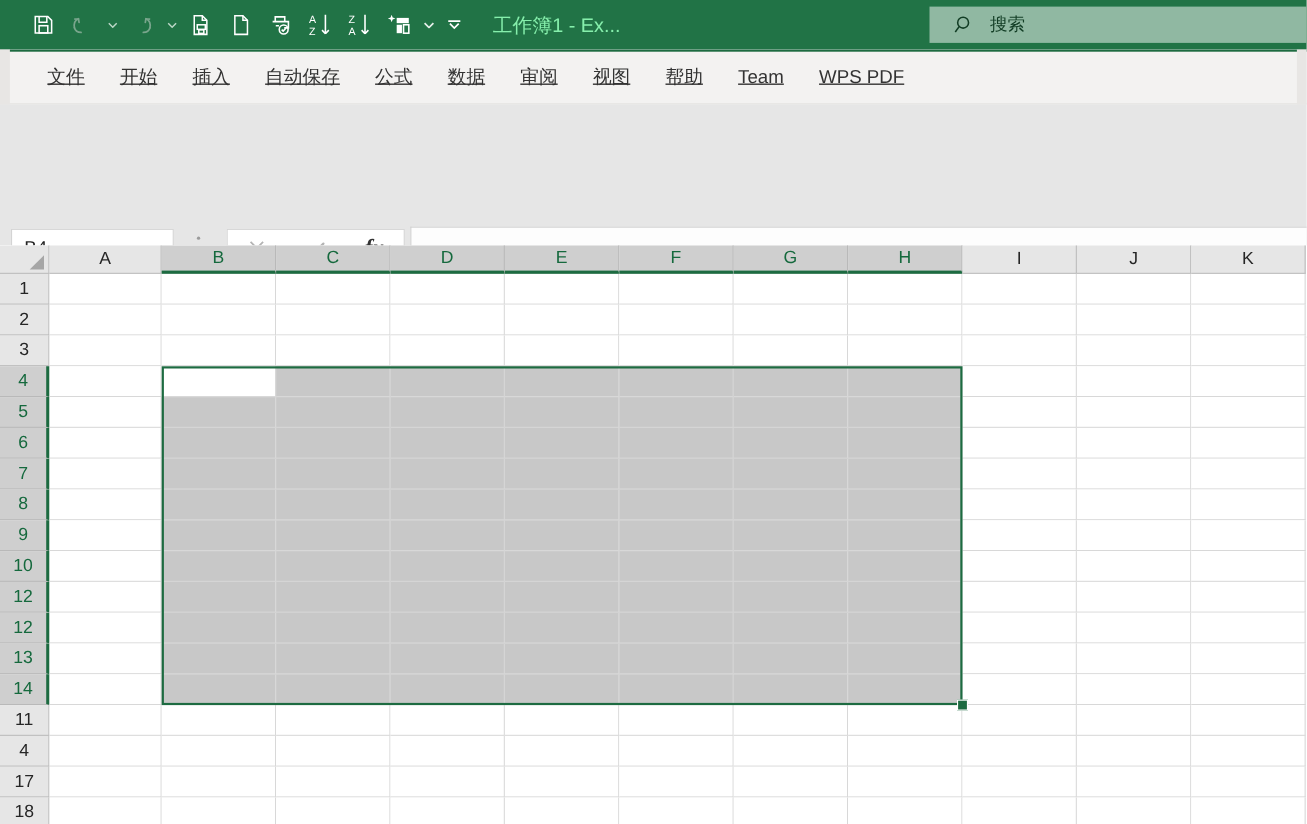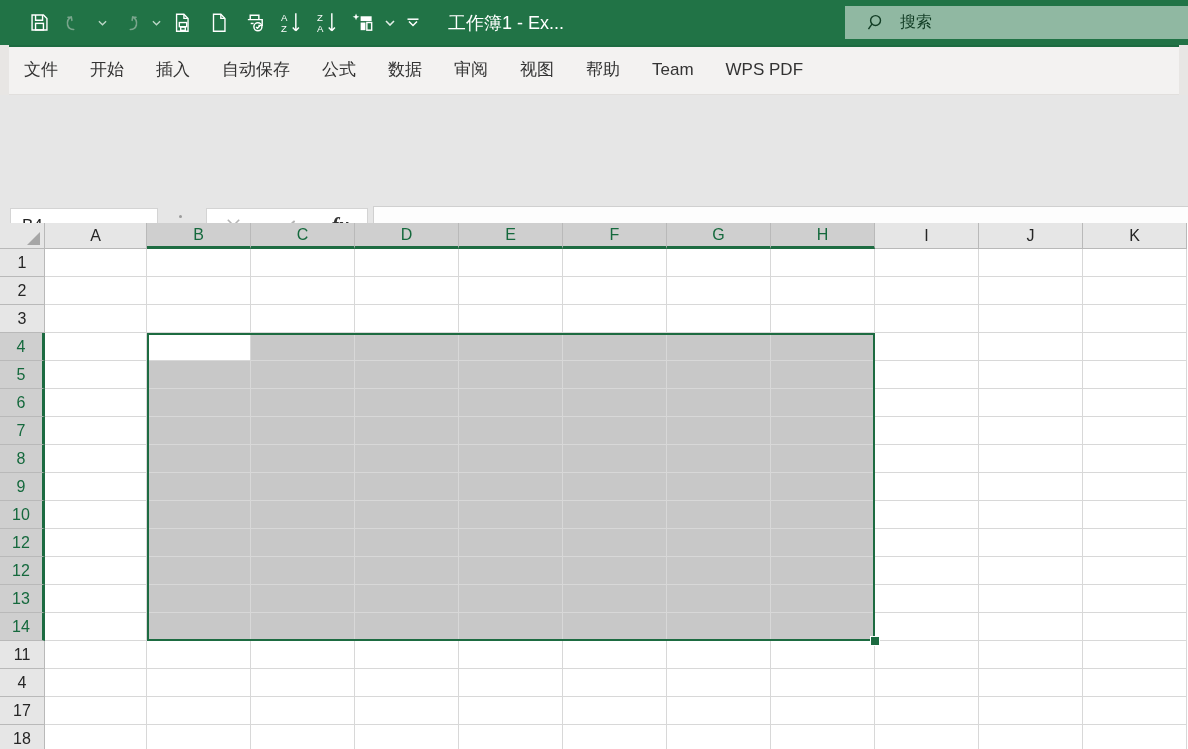--- a/index.html
+++ b/index.html
@@ -88,21 +88,21 @@
   }
   .qat-caret.bright { color: #e3eee8; }
   .qat-more {
     width: 26px; height: 34px;
     display: flex; align-items: center; justify-content: center;
     color: #ffffff;
     font-size: 10px;
   }
 
   .win-title {
-    color: #ffffff;
+    color: #86efac;
     font-size: 18px;
     margin-left: 22px;
     white-space: nowrap;
   }
 
   .searchbox {
     position: absolute;
     left: 845px; top: 6px;
     width: 343px; height: 33px;
     background: #90b8a2;
@@ -132,21 +132,22 @@
     content: "";
     position: absolute;
     left: 0; top: 0; right: 0;
     height: 2px;
     background: #1d6b41;
   }
   .ribbon-tabs {
     display: flex;
     align-items: center;
     height: 100%;
-    padding-left: 8px;
+    padding-left: 27px;
+    text-decoration: underline;
   }
   .rtab {
     font-size: 17px;
     color: #333333;
     padding: 0 16px;
     height: 100%;
     display: flex;
     align-items: center;
     white-space: nowrap;
   }

